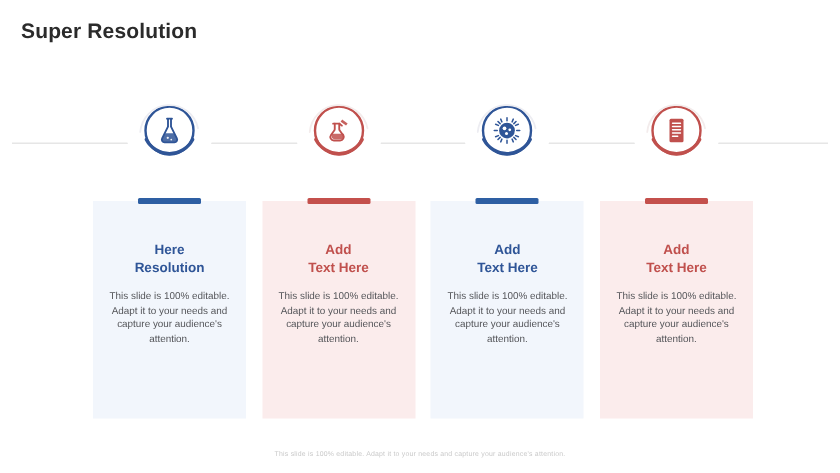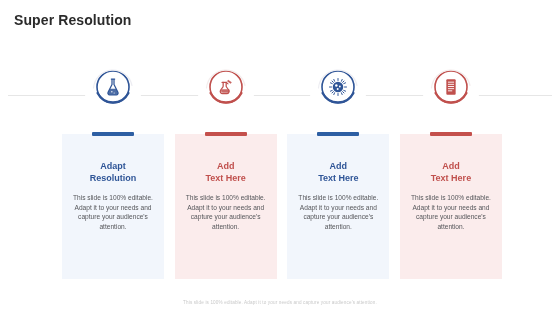--- a/index.html
+++ b/index.html
@@ -162,21 +162,21 @@
         <svg viewBox="0 0 24 24">
           <path d="M10 2.5h4M10.8 2.5v6.4L6.1 18.3c-.7 1.4.3 3.2 1.9 3.2h8c1.6 0 2.6-1.8 1.9-3.2l-4.7-9.4V2.5" fill="none" stroke="#2f5597" stroke-width="1.5" stroke-linejoin="round" stroke-linecap="round"></path>
           <path d="M8.3 14.2h7.4l2.2 4.4c.6 1.2-.2 2.6-1.5 2.6H7.6c-1.3 0-2.1-1.4-1.5-2.6z" fill="#2f5597" opacity="0.85"></path>
           <circle cx="10.6" cy="17.8" r="0.9" fill="#ffffff" opacity="0.9"></circle>
           <circle cx="13.4" cy="19.2" r="0.7" fill="#ffffff" opacity="0.9"></circle>
         </svg>
       </span>
     </div>
     <div class="card" style="background: rgb(242, 246, 252);">
       <div class="card-accent" style="background: rgb(46, 95, 163);"></div>
-      <div class="card-heading" style="color: rgb(47, 85, 151);">Adapt
+      <div class="card-heading" style="color: rgb(47, 85, 151);">Here
 Resolution</div>
       <div class="card-body" style="color: rgb(85, 86, 90);">This slide is 100% editable. Adapt it to your needs and capture your audience's attention.</div>
     </div>
   </div>
 
   <div class="column">
     <div class="medallion-mask"></div>
     <div class="medallion">
       <svg class="ring-svg" viewBox="0 0 50 50">
         <circle cx="25" cy="25" r="16" fill="none" stroke="#c0504d" stroke-width="1.6"></circle>

